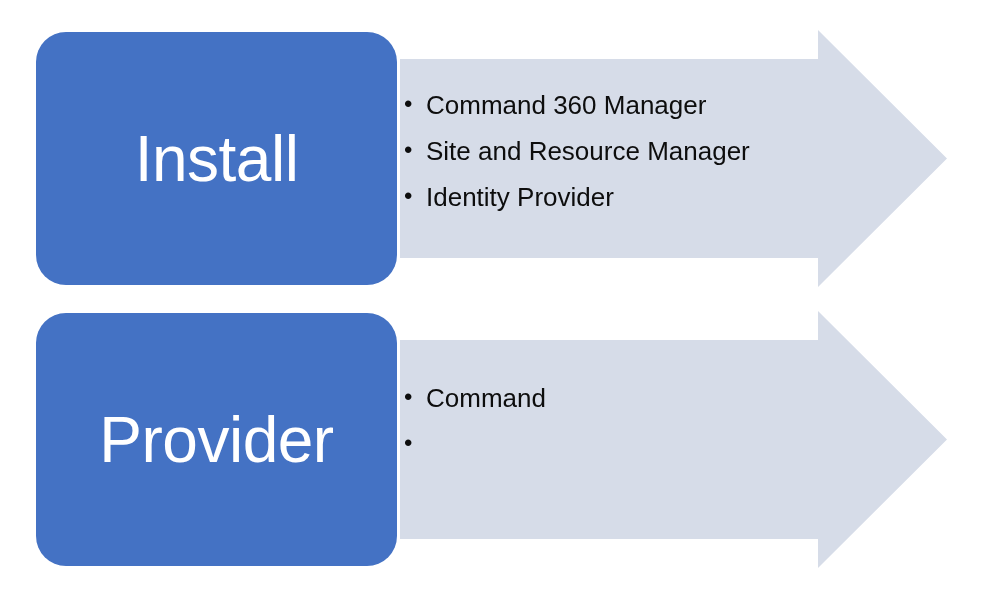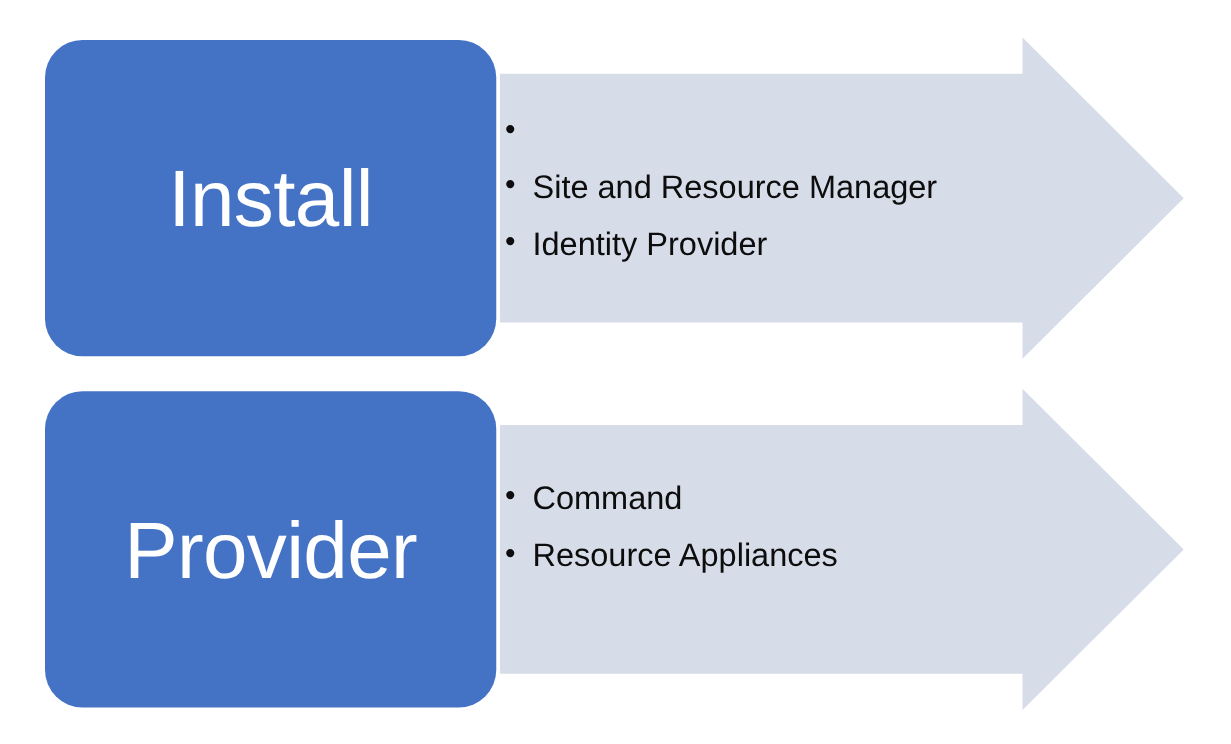--- a/index.html
+++ b/index.html
@@ -114,20 +114,21 @@
 
     <div class="phase-box">
       <span class="phase-label">Install</span>
     </div>
 
   </div>
 
   <ul class="bullet-list bullets-1">
     <li class="bullet-item">
       <span class="bullet-dot">•</span>
+      <span class="bullet-text">Command 360 Manager</span>
     </li>
     <li class="bullet-item">
       <span class="bullet-dot">•</span>
       <span class="bullet-text">Site and Resource Manager</span>
     </li>
     <li class="bullet-item">
       <span class="bullet-dot">•</span>
       <span class="bullet-text">Identity Provider</span>
     </li>
   </ul>
@@ -146,17 +147,16 @@
 
   </div>
 
   <ul class="bullet-list bullets-2">
     <li class="bullet-item">
       <span class="bullet-dot">•</span>
       <span class="bullet-text">Command</span>
     </li>
     <li class="bullet-item">
       <span class="bullet-dot">•</span>
-      <span class="bullet-text">Resource Appliances</span>
     </li>
   </ul>
 
 </div>
 
 </body></html>

